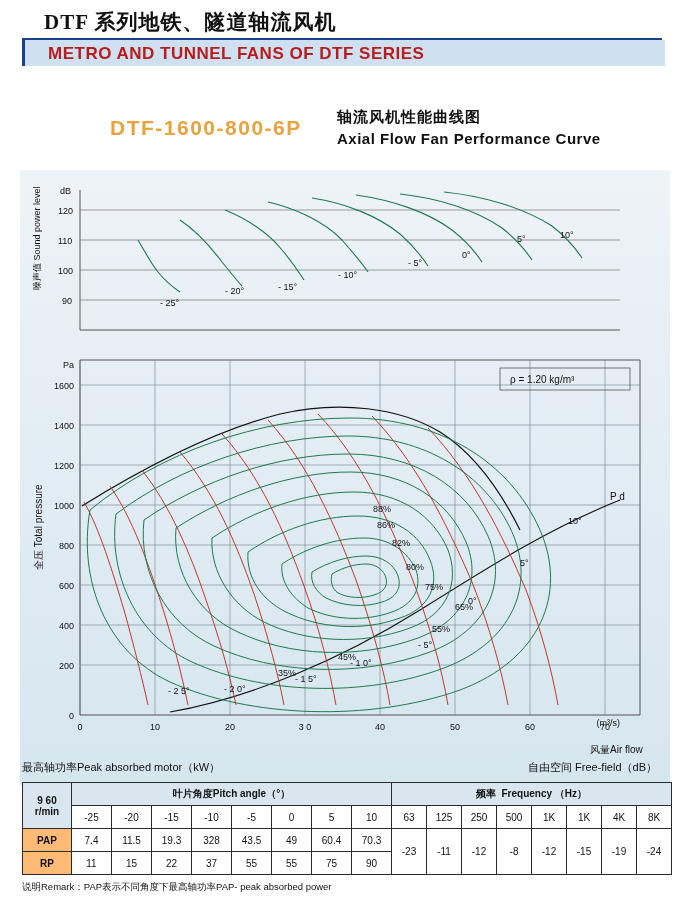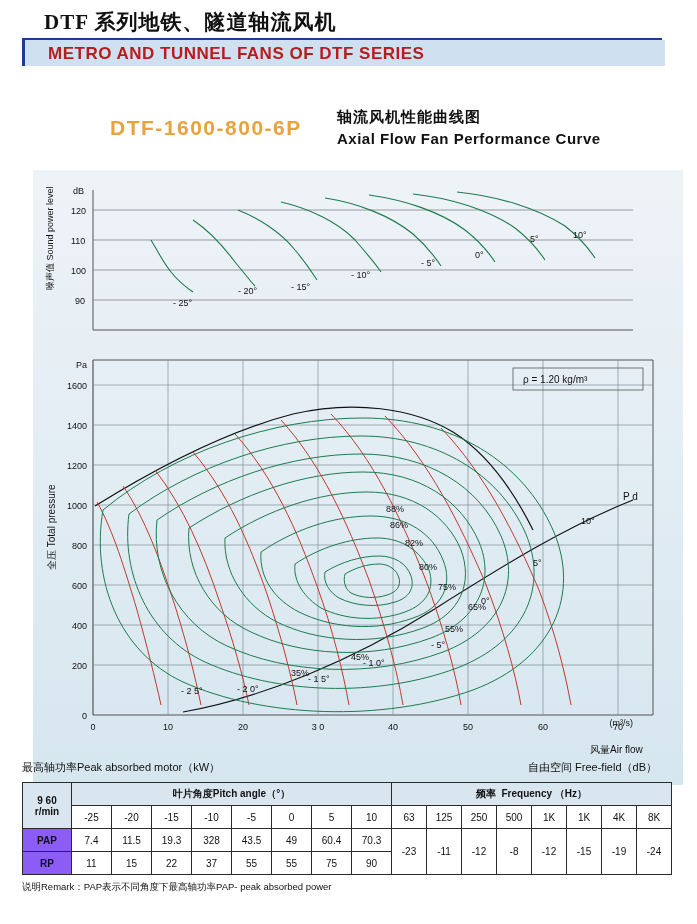--- a/index.html
+++ b/index.html
@@ -36,41 +36,41 @@
   .curve-cn{
     position:absolute;left:337px;top:108px;
     font-size:15px;font-weight:bold;color:#111;letter-spacing:1px;
   }
   .curve-en{
     position:absolute;left:337px;top:130px;
     font-size:15px;font-weight:bold;color:#111;letter-spacing:.5px;
   }
   
   .panel{
-    position:absolute;left:33px;top:170px;width:650px;height:615px;
+    position:absolute;left:20px;top:170px;width:650px;height:615px;
     background:linear-gradient(to bottom,#eef3f7 0%,#e3edf4 45%,#d6e6ef 100%);
   }
   svg.chart{position:absolute;left:0;top:0;}
   
   .tbl-caption-left{
     position:absolute;left:22px;top:760px;font-size:11px;color:#111;
   }
   .tbl-caption-right{
     position:absolute;left:528px;top:760px;font-size:11px;color:#111;
   }
   table.spec{
     position:absolute;left:22px;top:782px;border-collapse:collapse;
     font-size:10px;color:#111;
   }
   table.spec td{
     border:1px solid #2a2a2a;text-align:center;vertical-align:middle;
     height:20px;
   }
   .cell-hdr{background:#d9e6ef;font-weight:bold;}
-  .cell-lbl{background:#8b5cf6;font-weight:bold;}
+  .cell-lbl{background:#fdba74;font-weight:bold;}
   .remark{
     position:absolute;left:22px;top:880px;font-size:9.5px;color:#111;line-height:13px;
   }
   .remark div{white-space:nowrap;}
 </style>
 </head>
 <body>
 
 <div class="header">
   <div class="hdr-title-cn">DTF 系列地铁、隧道轴流风机</div>

